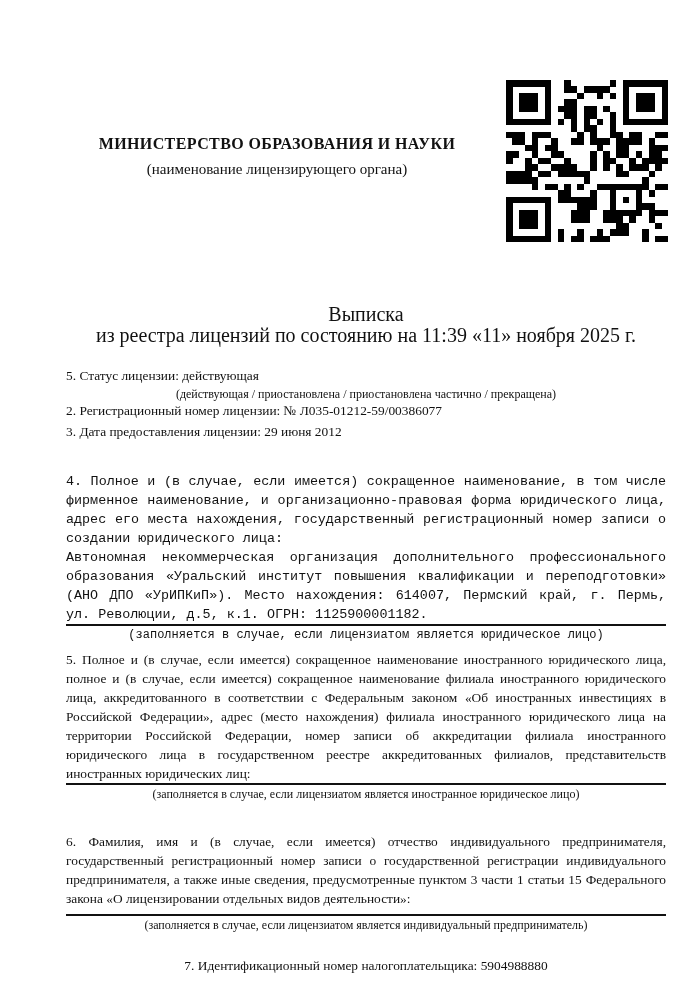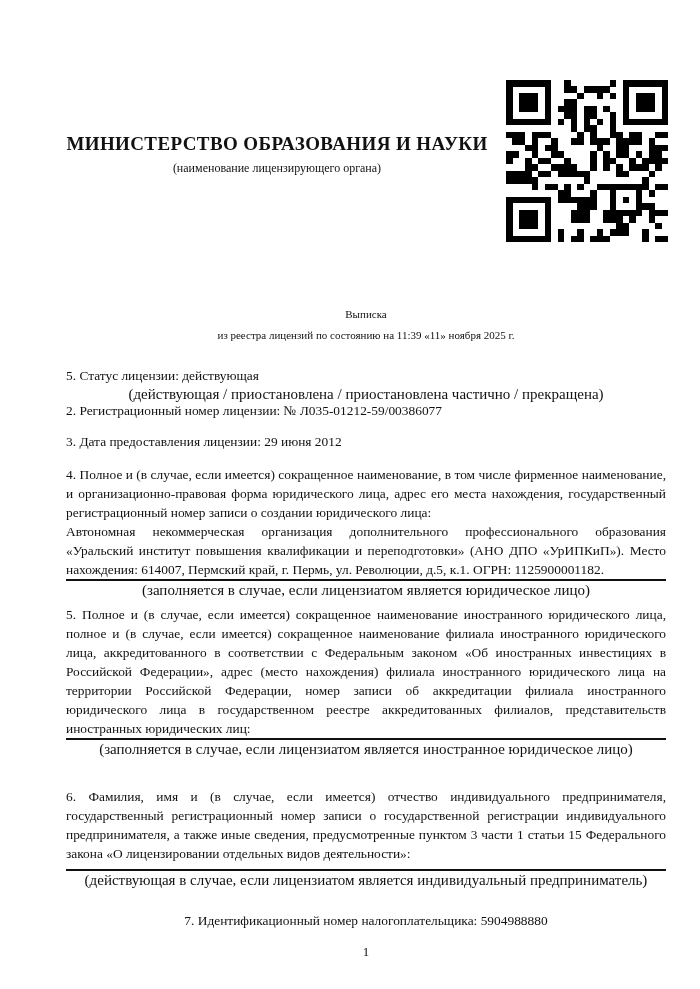--- a/index.html
+++ b/index.html
@@ -11,50 +11,50 @@
     overflow: hidden;
     position: relative;
   }
   .page { position: absolute; inset: 0; background: #ffffff; }
 
   .org-block {
     position: absolute; left: 66px; top: 131px; width: 422px;
     text-align: center;
   }
   .org-name {
-    font-weight: bold; font-size: 19px; line-height: 26px;
+    font-weight: bold; font-size: 16px; line-height: 26px;
     letter-spacing: 0.4px;
   }
-  .org-caption { font-size: 12px; margin-top: 4px; }
+  .org-caption { font-size: 15px; margin-top: 4px; }
 
   .qr {
     position: absolute; left: 506px; top: 80px;
     width: 162px; height: 162px;
   }
 
   .doc-title {
     position: absolute; left: 66px; top: 304px; width: 600px;
-    text-align: center; font-size: 11px; line-height: 21px;
+    text-align: center; font-size: 20px; line-height: 21px;
   }
 
   .doc-body {
     position: absolute; left: 66px; top: 366px; width: 600px;
     font-size: 13.4px; line-height: 19px;
   }
   .item-line { white-space: nowrap; }
   .para { text-align: justify; }
   .note {
-    font-size: 15px; line-height: 14px; text-align: center;
+    font-size: 12px; line-height: 14px; text-align: center;
     margin-top: 2px;
   }
   .rule { border-top: 2px solid #111111; height: 0; }
 
   .mt-item2 { }
-  .mt-item3 { margin-top: 12px; }
-  .mt-item4 { margin-top: 14px; }
+  .mt-item3 { margin-top: 2px; }
+  .mt-item4 { margin-top: 31px; font-family: Liberation Mono, monospace; }
   .mt-item5 { margin-top: 8px; }
   .mt-item6 { margin-top: 31px; }
   .rule6 { margin-top: 6px; }
   .mt-item7 { margin-top: 24px; text-align: center; }
 
   .page-number {
     margin-top: 12px; text-align: center; font-size: 13px;
   }
 </style>
 </head>
@@ -402,21 +402,21 @@
 
     <div class="mt-item5">
       <div class="para">5. Полное и (в случае, если имеется) сокращенное наименование иностранного юридического лица, полное и (в случае, если имеется) сокращенное наименование филиала иностранного юридического лица, аккредитованного в соответствии с Федеральным законом «Об иностранных инвестициях в Российской Федерации», адрес (место нахождения) филиала иностранного юридического лица на территории Российской Федерации, номер записи об аккредитации филиала иностранного юридического лица в государственном реестре аккредитованных филиалов, представительств иностранных юридических лиц:</div>
       <div class="rule"></div>
       <div class="note">(заполняется в случае, если лицензиатом является иностранное юридическое лицо)</div>
     </div>
 
     <div class="mt-item6">
       <div class="para">6. Фамилия, имя и (в случае, если имеется) отчество индивидуального предпринимателя, государственный регистрационный номер записи о государственной регистрации индивидуального предпринимателя, а также иные сведения, предусмотренные пунктом 3 части 1 статьи 15 Федерального закона «О лицензировании отдельных видов деятельности»:</div>
       <div class="rule rule6"></div>
-      <div class="note">(действующая в случае, если лицензиатом является индивидуальный предприниматель)</div>
+      <div class="note">(заполняется в случае, если лицензиатом является индивидуальный предприниматель)</div>
     </div>
 
     <div class="item-line mt-item7">7. Идентификационный номер налогоплательщика: 5904988880</div>
 
     <div class="page-number">1</div>
 
   </div>
 
 </div>
 

